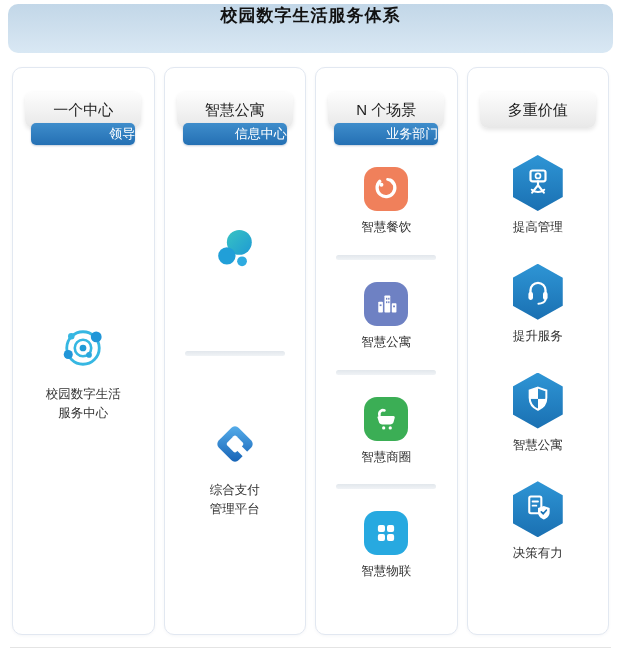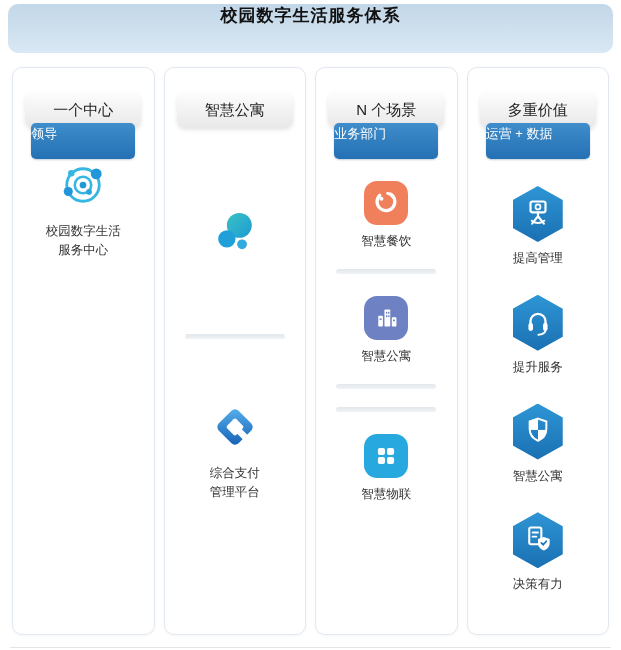--- a/index.html
+++ b/index.html
@@ -29,38 +29,39 @@
     display:flex; flex-direction:column; align-items:center;
   }
   .col-head { width:100%; display:flex; flex-direction:column; align-items:center; }
   .col-title {
     margin-top:24px; width:116px; height:36px; line-height:36px;
     text-align:center; font-size:15px; color:#1c1c1c;
     border-radius:8px; background:linear-gradient(180deg,#fdfdfd,#e8e8e8);
     box-shadow:0 2px 4px rgba(0,0,0,.10);
   }
   .col-badge {
-    margin-top:-5px; width:104px; height:36px; line-height:22px; z-index:2;
-    text-align:left; font-size:13px; color:#fff;
+    margin-top:-5px; width:104px; height:22px; line-height:22px; z-index:2;
+    text-align:right; font-size:13px; color:#fff;
     border-radius:5px; background:linear-gradient(180deg,#3f8dcb,#2470b4);
     box-shadow:0 1px 2px rgba(20,60,110,.25);
+    font-family:Liberation Serif, serif;
   }
 
   .item { display:flex; flex-direction:column; align-items:center; }
   .label {
     margin-top:7px; font-size:12.5px; line-height:1.5; color:#333;
     text-align:center; white-space:pre-line;
   }
   .divider {
     width:100px; height:5px; border-radius:3px;
     background:linear-gradient(180deg,#e2e7ec,#f0f3f6);
   }
 
   
-  .col-center .col-body { flex:1; display:flex; flex-direction:column; align-items:center; padding-bottom:34px; }
+  .col-center .col-body { flex:1; display:flex; flex-direction:column; justify-content:center; align-items:center; padding-bottom:34px; }
   .col-platforms .item-1 { margin-top:80px; }
   .col-platforms .divider { margin-top:70px; }
   .col-platforms .item-2 { margin-top:62px;justify-content:space-between; }
   .col-scenes .item { margin-top:22px; }
   .col-scenes .item:first-child { margin-top:44px; }
   .col-scenes .divider { margin-top:18px; }
   .col-values .item { margin-top:27px; }
   .col-values .item:first-child { margin-top:50px; }
 
   
@@ -109,20 +110,21 @@
           </span>
           <span class="label">校园数字生活
 服务中心</span>
         </div>
       </div>
     </section>
 
     <section class="column col-platforms">
       <div class="col-head">
         <div class="col-title">智慧公寓</div>
+        <div class="col-badge">信息中心</div>
       </div>
       <div class="item item-1">
         <span>
           <svg class="bigicon" viewBox="0 0 48 48">
             <defs>
               <linearGradient id="molGrad" x1="0" y1="0" x2="1" y2="1">
                 <stop offset="0" stop-color="#38c3c3"></stop>
                   <stop offset="1" stop-color="#1e9ad4"></stop>
               </linearGradient>
             </defs>
@@ -183,39 +185,49 @@
             <rect x="22" y="18.5" width="1.7" height="2.4" fill="#6e81c3"></rect>
             <rect x="24.8" y="18.5" width="1.7" height="2.4" fill="#6e81c3"></rect>
             <rect x="13.8" y="22.5" width="2.4" height="2.2" fill="#6e81c3"></rect>
             <rect x="31.2" y="24" width="2.4" height="2.2" fill="#6e81c3"></rect>
           </svg>
         </span>
         <span class="label">智慧公寓</span>
       </div>
       <div class="divider"></div>
 
+      <div class="item">
+        <span class="tile" style="background: rgb(59, 174, 85);">
+          <svg width="34" height="34" viewBox="0 0 44 44">
+            <path d="M13.5 17 c-1 -5 3.5 -7.5 6.5 -6" fill="none" stroke="#fff" stroke-width="3.4" stroke-linecap="round"></path>
+            <path d="M12.5 18 h19 c1.3 0 2.1 1.2 1.8 2.4 l-1.4 5.2 c-0.6 2.2 -2.4 3.4 -4.6 3.4 h-10 c-2.2 0 -4 -1.2 -4.6 -3.4 l-1.9 -6.2 z" fill="#fff"></path>
+            <circle cx="19" cy="33.5" r="2.1" fill="#fff"></circle>
+            <circle cx="27.5" cy="33.5" r="2.1" fill="#fff"></circle>
+          </svg>
+        </span>
+        <span class="label">智慧商圈</span>
+      </div>
       <div class="divider"></div>
 
       <div class="item">
         <span class="tile" style="background: rgb(39, 169, 224);">
           <svg width="34" height="34" viewBox="0 0 44 44">
             <rect x="11.5" y="11.5" width="9.2" height="9.2" rx="2.6" fill="#fff"></rect>
             <rect x="23.3" y="11.5" width="9.2" height="9.2" rx="2.6" fill="#fff"></rect>
             <rect x="11.5" y="23.3" width="9.2" height="9.2" rx="2.6" fill="#fff"></rect>
             <rect x="23.3" y="23.3" width="9.2" height="9.2" rx="2.6" fill="#fff"></rect>
           </svg>
         </span>
         <span class="label">智慧物联</span>
       </div>
     </section>
 
     <section class="column col-values">
       <div class="col-head">
         <div class="col-title">多重价值</div>
-        <div class="col-badge">运营 + 数据</div>
       </div>
 
       <div class="item">
         <span class="hex">
           <svg width="40" height="44" viewBox="0 0 48 52">
             <rect x="15" y="11" width="18" height="13" rx="2.5" fill="none" stroke="#fff" stroke-width="2.6"></rect>
             <circle cx="24" cy="17.5" r="3" fill="none" stroke="#fff" stroke-width="2"></circle>
             <path d="M24 24 v6 M24 28.5 l-7 9 M24 28.5 l7 9" fill="none" stroke="#fff" stroke-width="2.6" stroke-linecap="round"></path>
             <path d="M16.5 34 q7.5 5.5 15 0" fill="none" stroke="#fff" stroke-width="2.3" stroke-linecap="round"></path>
           </svg>

